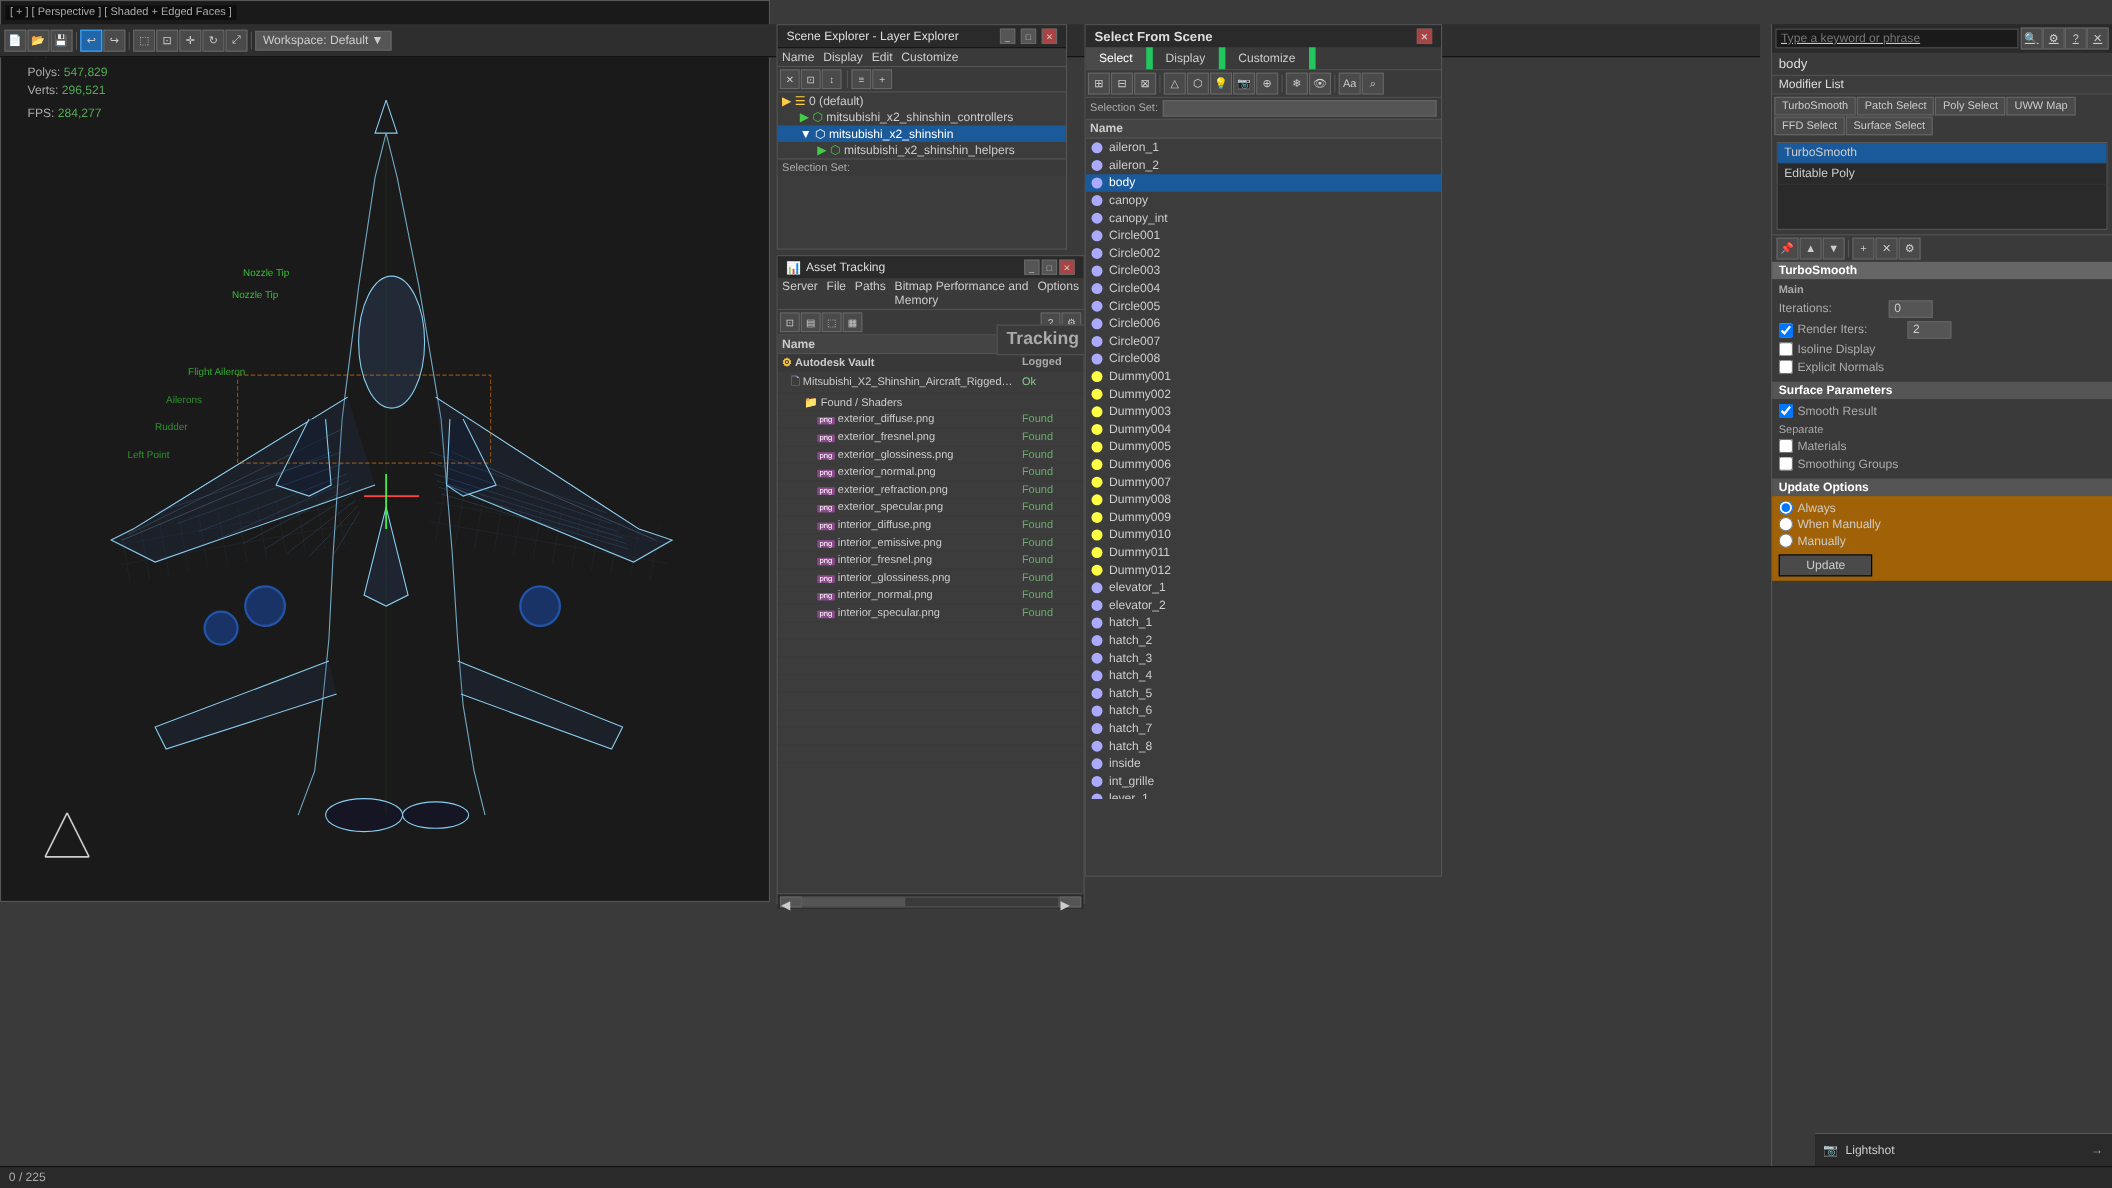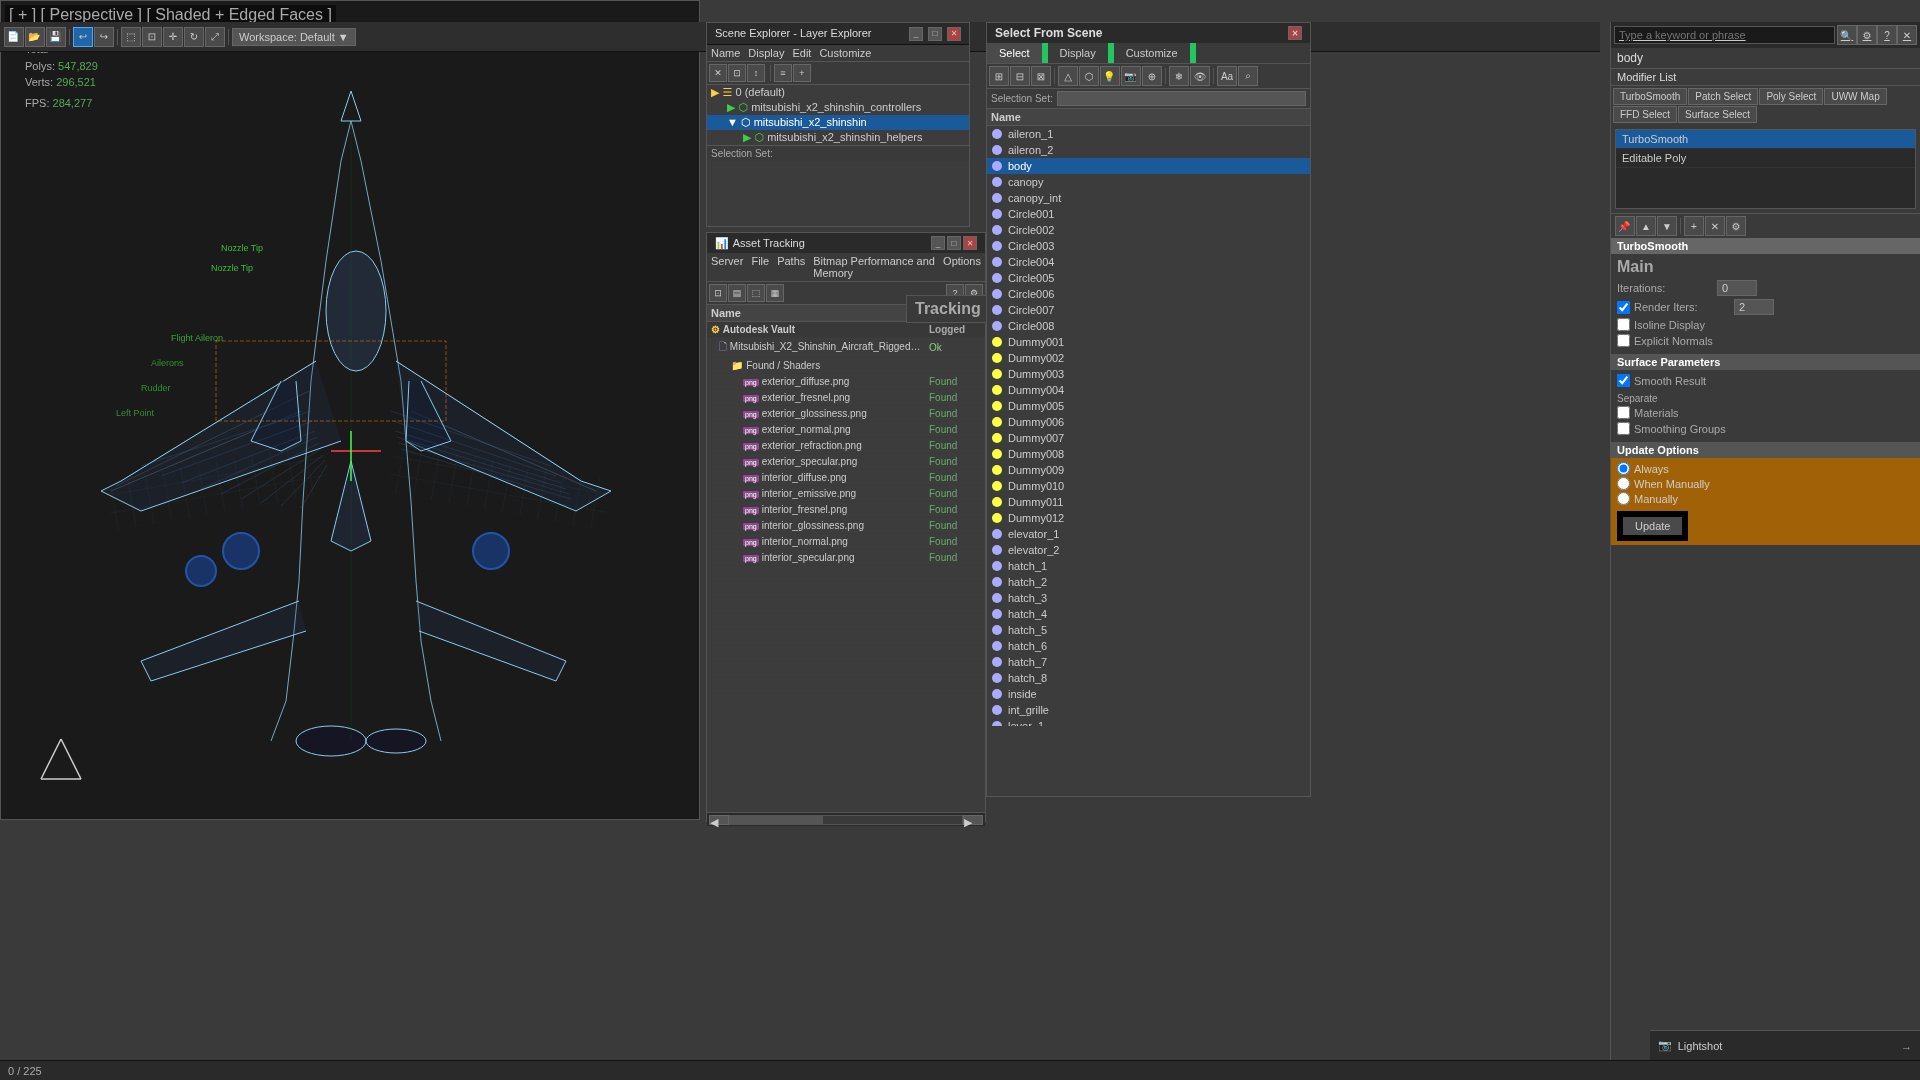--- a/index.html
+++ b/index.html
@@ -10,21 +10,21 @@
       position: absolute;
       left: 0; top: 0;
       width: 700px; height: 820px;
       background: #1a1a1a;
       border: 1px solid #555;
     }
     #viewport-label {
       position: absolute;
       top: 4px; left: 4px;
       color: #aaa;
-      font-size: 16px;
+      font-size: 10px;
       background: rgba(0,0,0,0.5);
       padding: 1px 4px;
     }
     #viewport-stats {
       position: absolute;
       top: 40px; left: 24px;
       color: #4a4; font-size: 11px;
       line-height: 1.5;
     }
 
@@ -394,23 +394,23 @@
     }
     .radio-row {
       display: flex;
       align-items: center;
       margin-bottom: 2px;
       font-size: 11px;
       color: #ccc;
     }
     .update-btn {
       background: #4a4a4a;
-      border: 6px solid #000000;
+      border: 1px solid #000000;
       color: #ccc;
-      padding: 3px 12px;
+      padding: 3px 24px;
       font-size: 11px;
       cursor: pointer;
       margin-top: 4px;
     }
 
     
     #lightshot-bar {
       position: absolute;
       bottom: 20px; right: 0;
       width: 270px; height: 30px;
@@ -1073,21 +1073,21 @@
     <div class="sep"></div>
     <div class="icon-btn">+</div>
     <div class="icon-btn">✕</div>
     <div class="icon-btn">⚙</div>
   </div>
 
   <div id="rp-turbosm-header">
     <span>TurboSmooth</span>
   </div>
   <div id="rp-turbosm-body">
-    <div style="font-size:16px; color:#aaa; margin-bottom:4px; font-weight:bold;">Main</div>
+    <div style="font-size:10px; color:#aaa; margin-bottom:4px; font-weight:bold;">Main</div>
     <div class="param-row">
       <span class="param-label">Iterations:</span>
       <input class="param-value" type="text" value="0" style="">
     </div>
     <div class="param-row">
       <input type="checkbox" class="param-checkbox" checked="" style="">
       <span class="param-label">Render Iters:</span>
       <input class="param-value" type="text" value="2" style="">
     </div>
     <div class="param-row">

